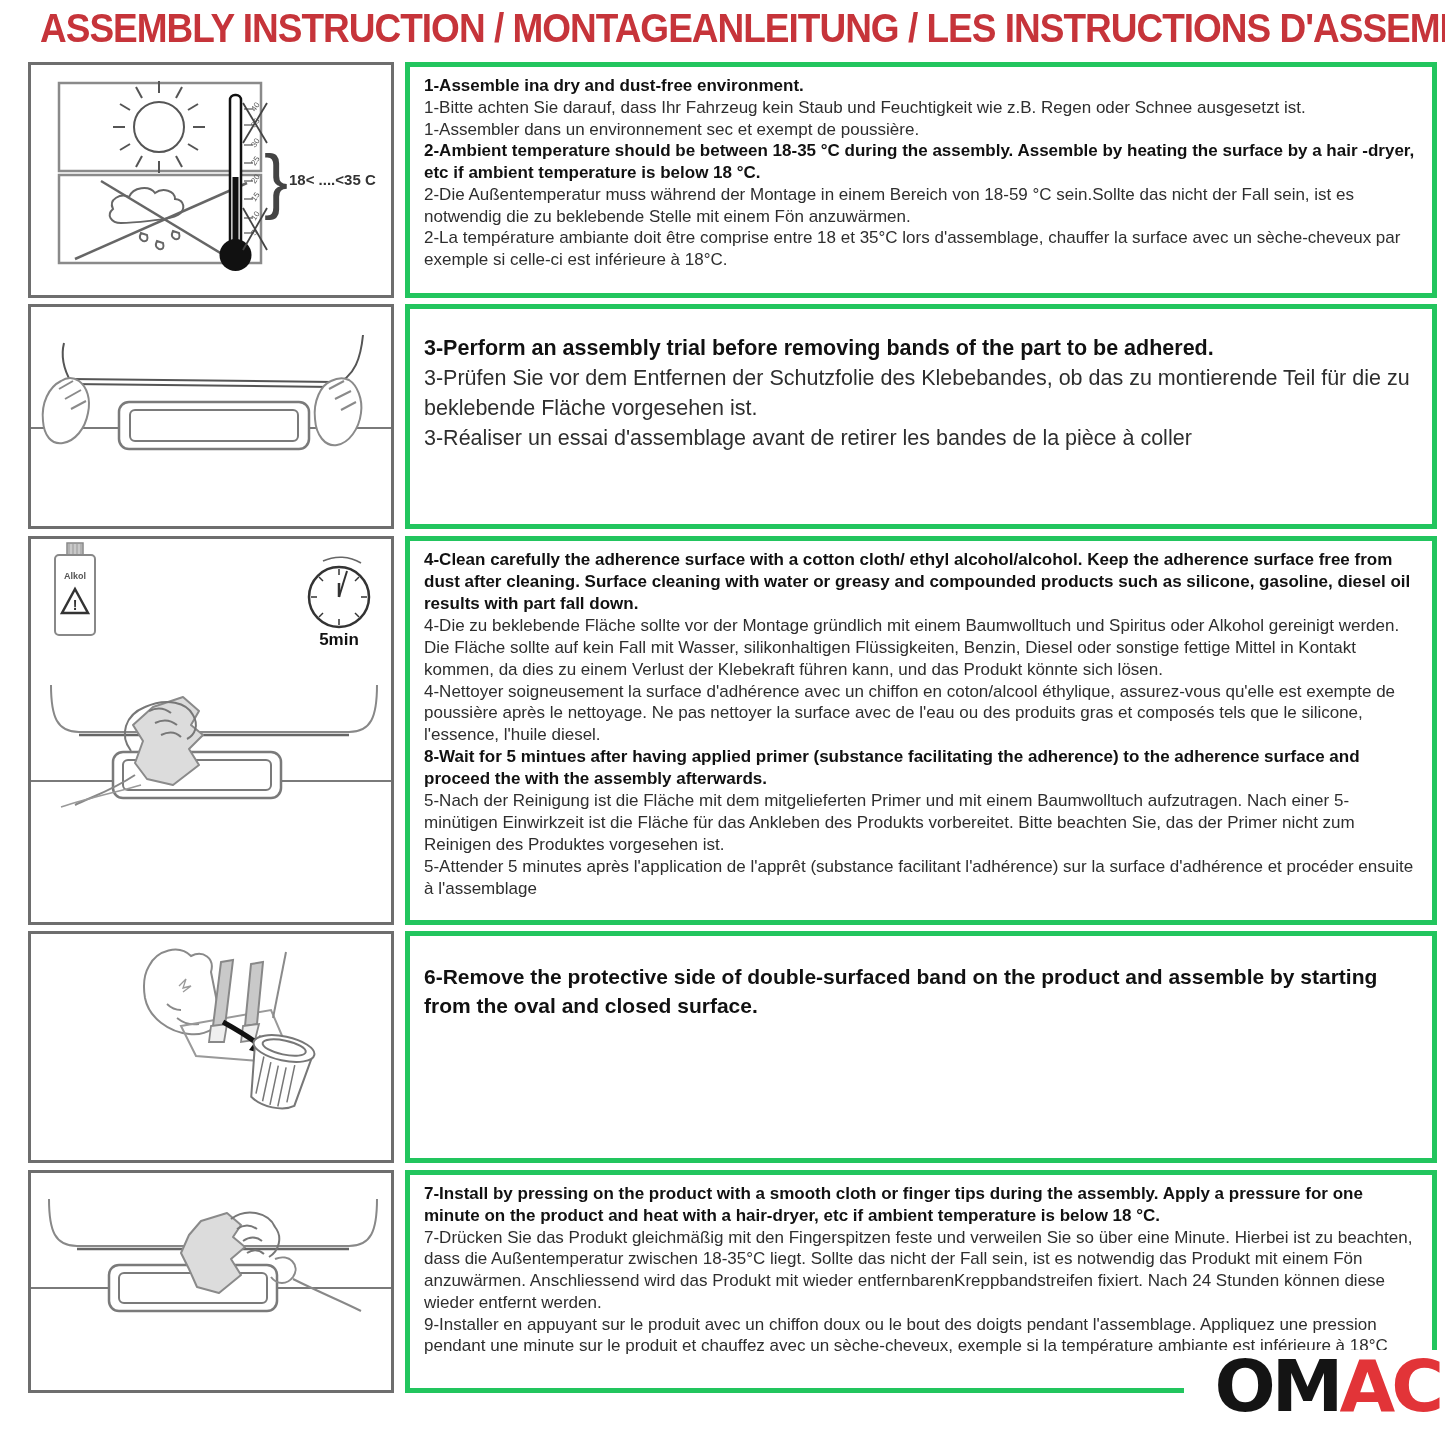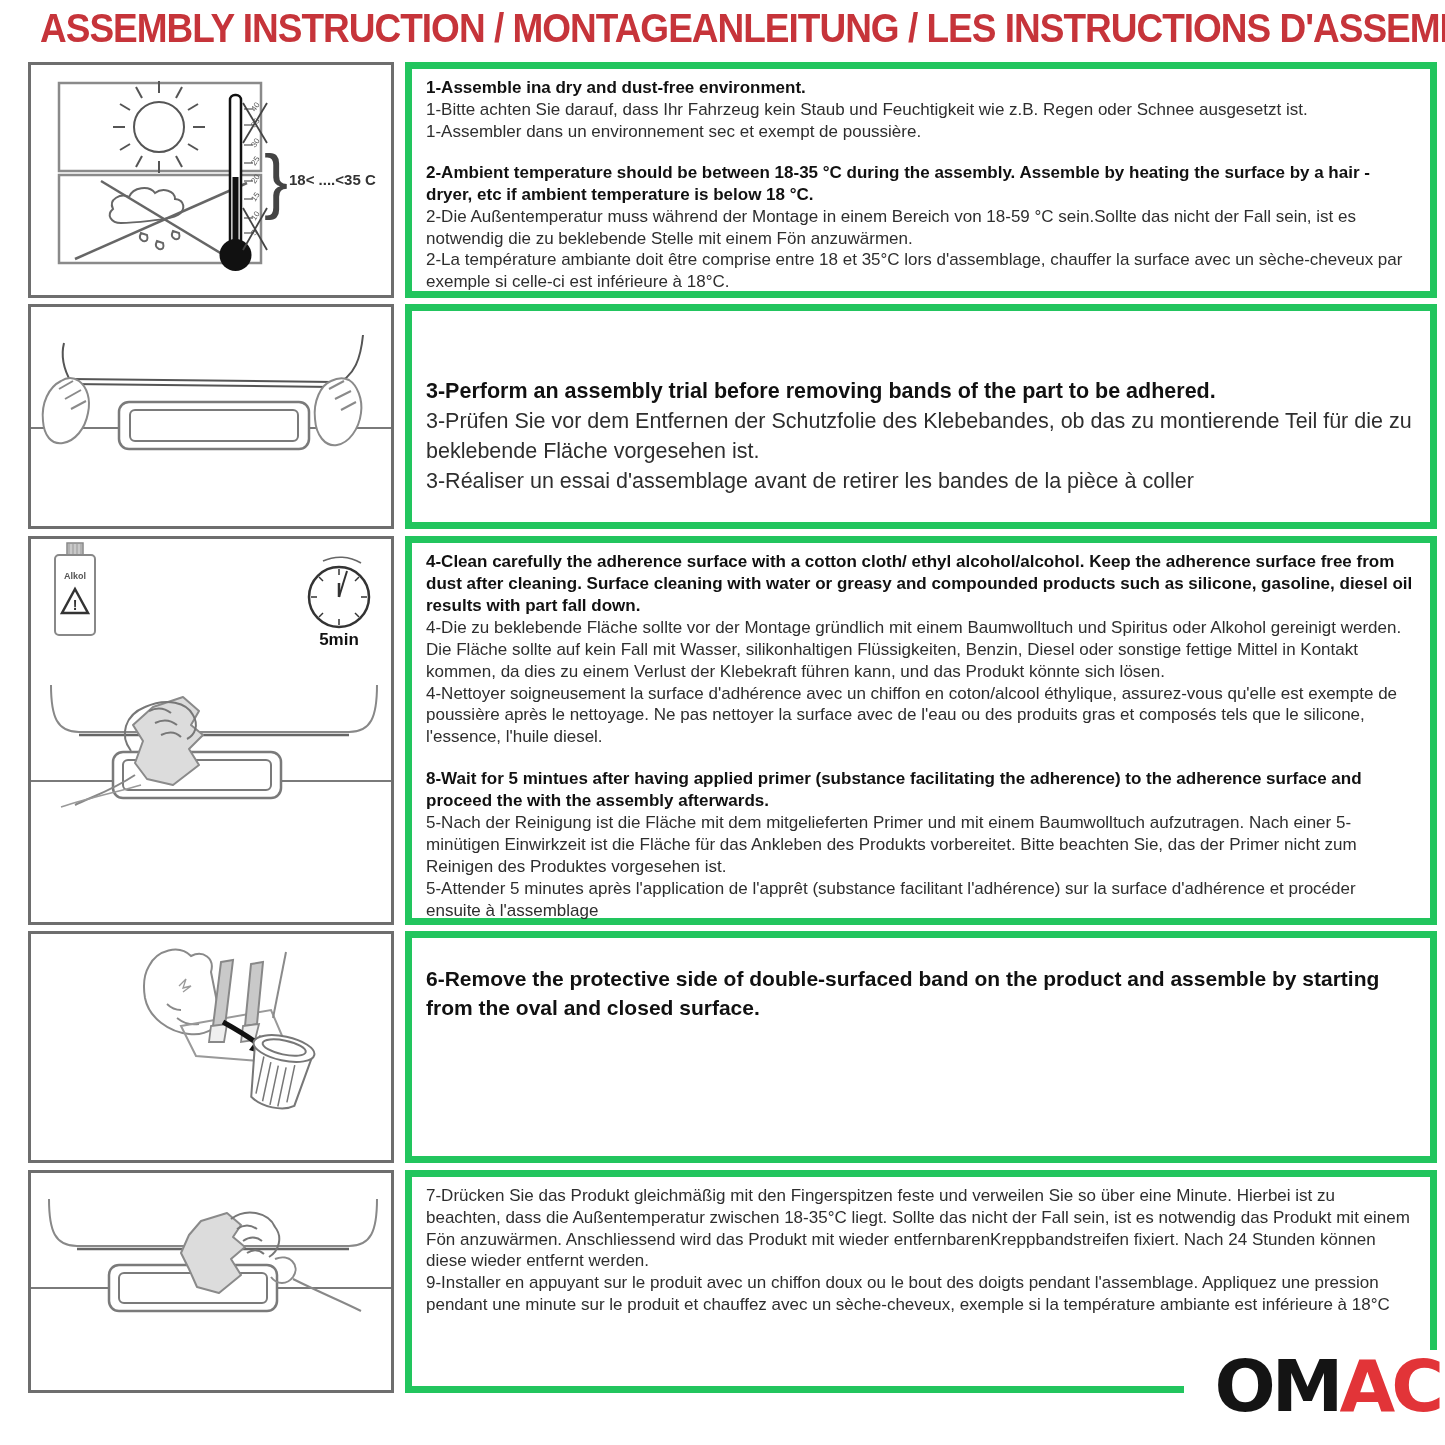--- a/index.html
+++ b/index.html
@@ -6,29 +6,29 @@
   body{width:1445px;height:1445px;position:relative;overflow:hidden;
        font-family:"Liberation Sans",sans-serif;color:#1c1c1c;}
   .title{position:absolute;left:40px;top:6px;width:1380px;
          font-size:37px;font-weight:bold;letter-spacing:-1px;color:#c6343a;
          transform:scaleY(1.08);transform-origin:left top;white-space:nowrap;}
   .row{position:absolute;left:0;width:1445px;}
   .illus{position:absolute;left:28px;width:366px;top:0;bottom:0;
          border:3px solid #6e6e6e;background:#fff;box-sizing:border-box;}
   .illus svg{width:100%;height:100%;display:block;}
   .txt{position:absolute;left:405px;width:1032px;top:0;bottom:0;
-       border:7px solid #22c55e;background:#fff;box-sizing:border-box;
+       border:5px solid #22c55e;background:#fff;box-sizing:border-box;
        padding:8px 16px 6px 14px;}
   .txt p{margin:0;}
-  .txt p.gap{margin-top:20px;}
+  .txt p.gap{}
   .txt p.b{font-weight:bold;color:#111;}
   .txt p.r{font-weight:normal;color:#2e2e2e;}
   .fs17{font-size:17px;line-height:1.28;}
   .fs17b{font-size:17px;line-height:1.29;}
-  .mid1{font-size:21.5px;line-height:1.4;padding-top:65px;}
+  .mid1{font-size:21.5px;line-height:1.4;padding-top:24px;}
   .mid2{font-size:21px;line-height:1.4;padding-top:26px;}
   .logo{position:absolute;right:5px;top:1350px;width:256px;height:92px;
         background:#fff;z-index:5;display:flex;justify-content:flex-end;
         font-family:"DejaVu Sans",sans-serif;font-weight:bold;font-size:72px;
         letter-spacing:-4px;line-height:1;}
   .logo .blk{color:#141414;}
   .logo .red{color:#e23438;}
   svg text{font-family:"Liberation Sans",sans-serif;}
 </style>
 </head>
@@ -244,20 +244,21 @@
       <g>
         <polygon points="170,48 196,40 210,52 202,64 214,74 200,86 210,102 188,120 166,114 158,96 150,80 158,62" fill="#dcdcdc" stroke="#8a8a8a" stroke-width="2" stroke-linejoin="round"></polygon>
         <path d="M200,46 C216,34 238,40 244,54 C252,64 248,78 238,84" fill="none" stroke="#777" stroke-width="2"></path>
         <path d="M206,56 q10,-7 20,0 M212,68 q10,-7 19,0 M216,80 q9,-6 17,1" fill="none" stroke="#777" stroke-width="2"></path>
         <path d="M244,86 C258,80 270,92 262,104 C256,112 246,112 240,104" fill="none" stroke="#8a8a8a" stroke-width="2"></path>
         <path d="M262,106 C290,120 310,128 330,138" fill="none" stroke="#888" stroke-width="2"></path>
       </g>
     </svg>
   </div>
   <div class="txt fs17">
+    <p class="b">7-Install by pressing on the product with a smooth cloth or finger tips during the assembly. Apply a pressure for one minute on the product and heat with a hair-dryer, etc if ambient temperature is below 18 °C.</p>
     <p class="r">7-Drücken Sie das Produkt gleichmäßig mit den Fingerspitzen feste und verweilen Sie so über eine Minute. Hierbei ist zu beachten, dass die Außentemperatur zwischen 18-35°C liegt. Sollte das nicht der Fall sein, ist es notwendig das Produkt mit einem Fön anzuwärmen. Anschliessend wird das Produkt mit wieder entfernbarenKreppbandstreifen fixiert. Nach 24 Stunden können diese wieder entfernt werden.</p>
     <p class="r">9-Installer en appuyant sur le produit avec un chiffon doux ou le bout des doigts pendant l'assemblage. Appliquez une pression pendant une minute sur le produit et chauffez avec un sèche-cheveux, exemple si la température ambiante est inférieure à 18°C</p>
   </div>
 </div>
 
 <div class="logo">
   <span class="blk">OM</span>
     <span class="red">AC</span>
 </div>
 

